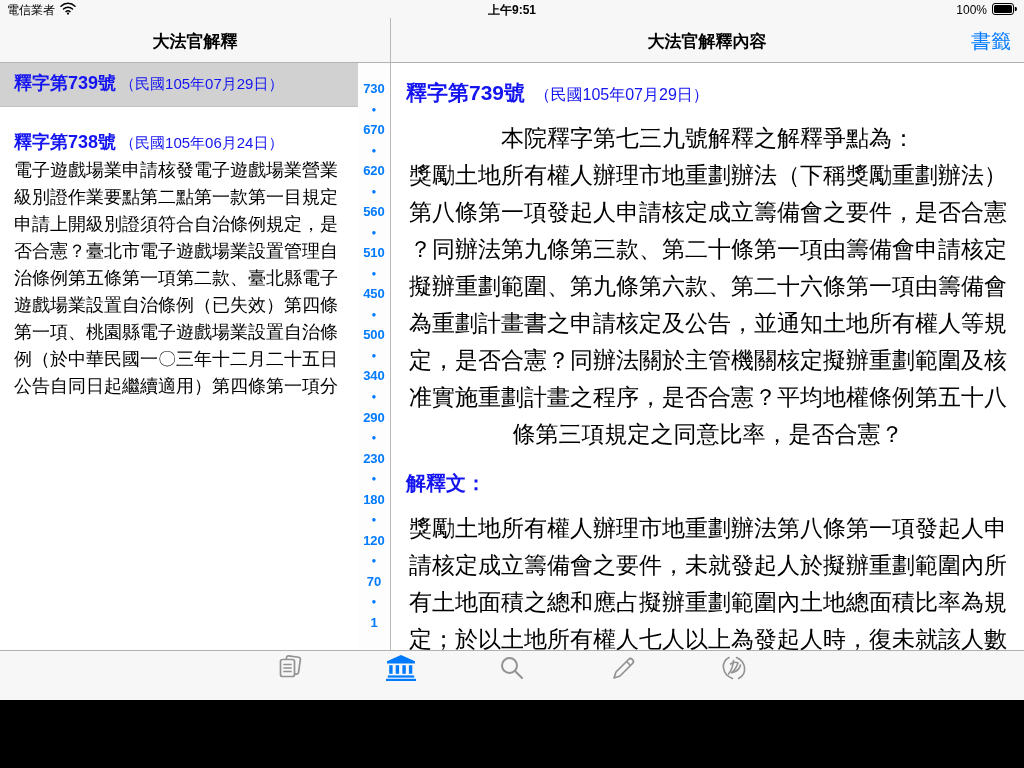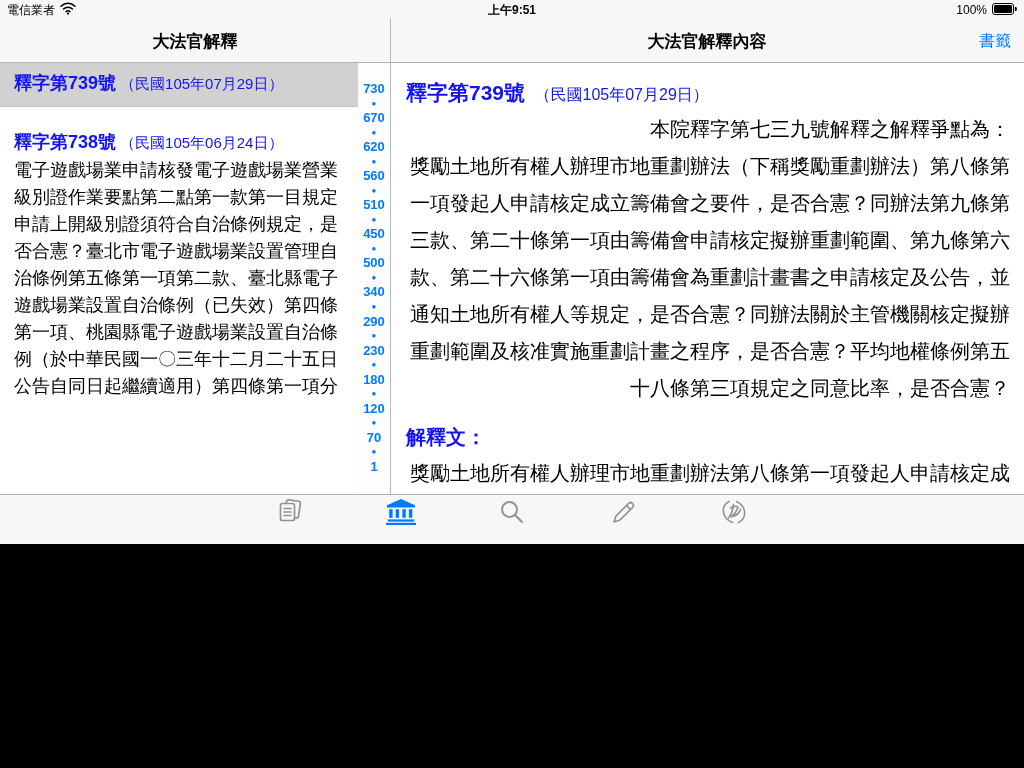--- a/index.html
+++ b/index.html
@@ -1,33 +1,33 @@
 <!DOCTYPE html>
 <html><head>
 <meta charset="utf-8">
 <style>
   html,body{margin:0;padding:0;background:#000;}
   *{box-sizing:border-box;font-family:"Liberation Sans","DejaVu Sans",sans-serif;}
-  .screen{position:relative;width:1024px;height:544px;background:#86efac;overflow:hidden;}
+  .screen{position:relative;width:1024px;height:700px;background:#86efac;overflow:hidden;}
 
   
   .status-bar{position:absolute;top:0;left:0;right:0;height:20px;background:#f7f7f7;
     display:flex;align-items:center;justify-content:space-between;padding:0 7px;font-size:12px;color:#000;}
   .sb-left,.sb-right{display:flex;align-items:center;gap:5px;width:120px;}
   .sb-right{justify-content:flex-end;}
   .sb-center{font-weight:bold;}
 
   
   .nav{position:absolute;top:20px;height:43px;background:#f7f7f7;border-bottom:1px solid #b2b2b2;
     display:flex;align-items:center;justify-content:center;}
   .nav-left{left:0;width:390px;}
   .nav-right{left:390px;right:0;}
   .nav-title{font-size:17px;font-weight:bold;color:#000;}
   .bookmark-btn{position:absolute;right:13px;top:0;height:100%;display:flex;align-items:center;
-    color:#007aff;font-size:16px;cursor:pointer;}
+    color:#007aff;font-size:20px;cursor:pointer;}
 
   .vdivider{position:absolute;left:390px;top:18px;bottom:50px;width:1px;background:#b9b9b9;z-index:30;}
 
   
   .left-panel{position:absolute;top:63px;left:0;width:390px;bottom:50px;background:#fff;overflow:hidden;}
   .list-cell{padding:8px 46px 10px 14px;margin-bottom:15px;background:#fff;}
   .list-cell.selected{background:#d1d1d1;border-bottom:1px solid #c2c2c2;}
   .cell-title-row{line-height:25px;white-space:nowrap;}
   .cell-title{font-size:18px;font-weight:bold;color:#1414f0;}
   .cell-date{font-size:15px;color:#1414f0;margin-left:4px;}
@@ -40,22 +40,22 @@
     padding:19px 0 20px;}
   .scrubber .num{font-size:13px;font-weight:bold;color:#007aff;line-height:14px;}
   .scrubber .dot{font-size:8px;color:#007aff;line-height:8px;}
 
   
   .right-panel{position:absolute;top:63px;left:391px;right:0;bottom:50px;background:#fff;overflow:hidden;padding-left:15px;}
   .detail-title-row{margin-top:16px;line-height:27px;white-space:nowrap;}
   .d-title{font-size:21px;font-weight:bold;color:#1414f0;}
   .d-date{font-size:16px;color:#1414f0;margin-left:5px;}
   .section-heading{font-size:20px;font-weight:bold;color:#1414f0;margin-top:15px;line-height:30px;}
-  .section-body{font-size:20px;line-height:37px;width:604px;color:#000;margin-top:3px;
-    white-space:pre-line;word-break:break-all;line-break:anywhere;text-align:right;}
+  .section-body{font-size:23px;line-height:37px;width:604px;color:#000;margin-top:12px;
+    white-space:pre-line;word-break:break-all;line-break:anywhere;text-align:center;}
 
   
   .tab-bar{position:absolute;left:0;right:0;bottom:0;height:50px;background:#f7f7f7;
     border-top:1px solid #b2b2b2;display:flex;justify-content:center;z-index:40;}
   .tab{width:111px;display:flex;flex-direction:column;align-items:center;padding-top:4px;cursor:pointer;gap:36px;}
   .tab .icon{height:27px;display:flex;align-items:flex-end;justify-content:center;}
   .tab .label{font-size:10px;color:#929292;margin-top:1px;letter-spacing:0.5px;}
   .tab.active .label{color:#007aff;}
 </style>
 </head>

